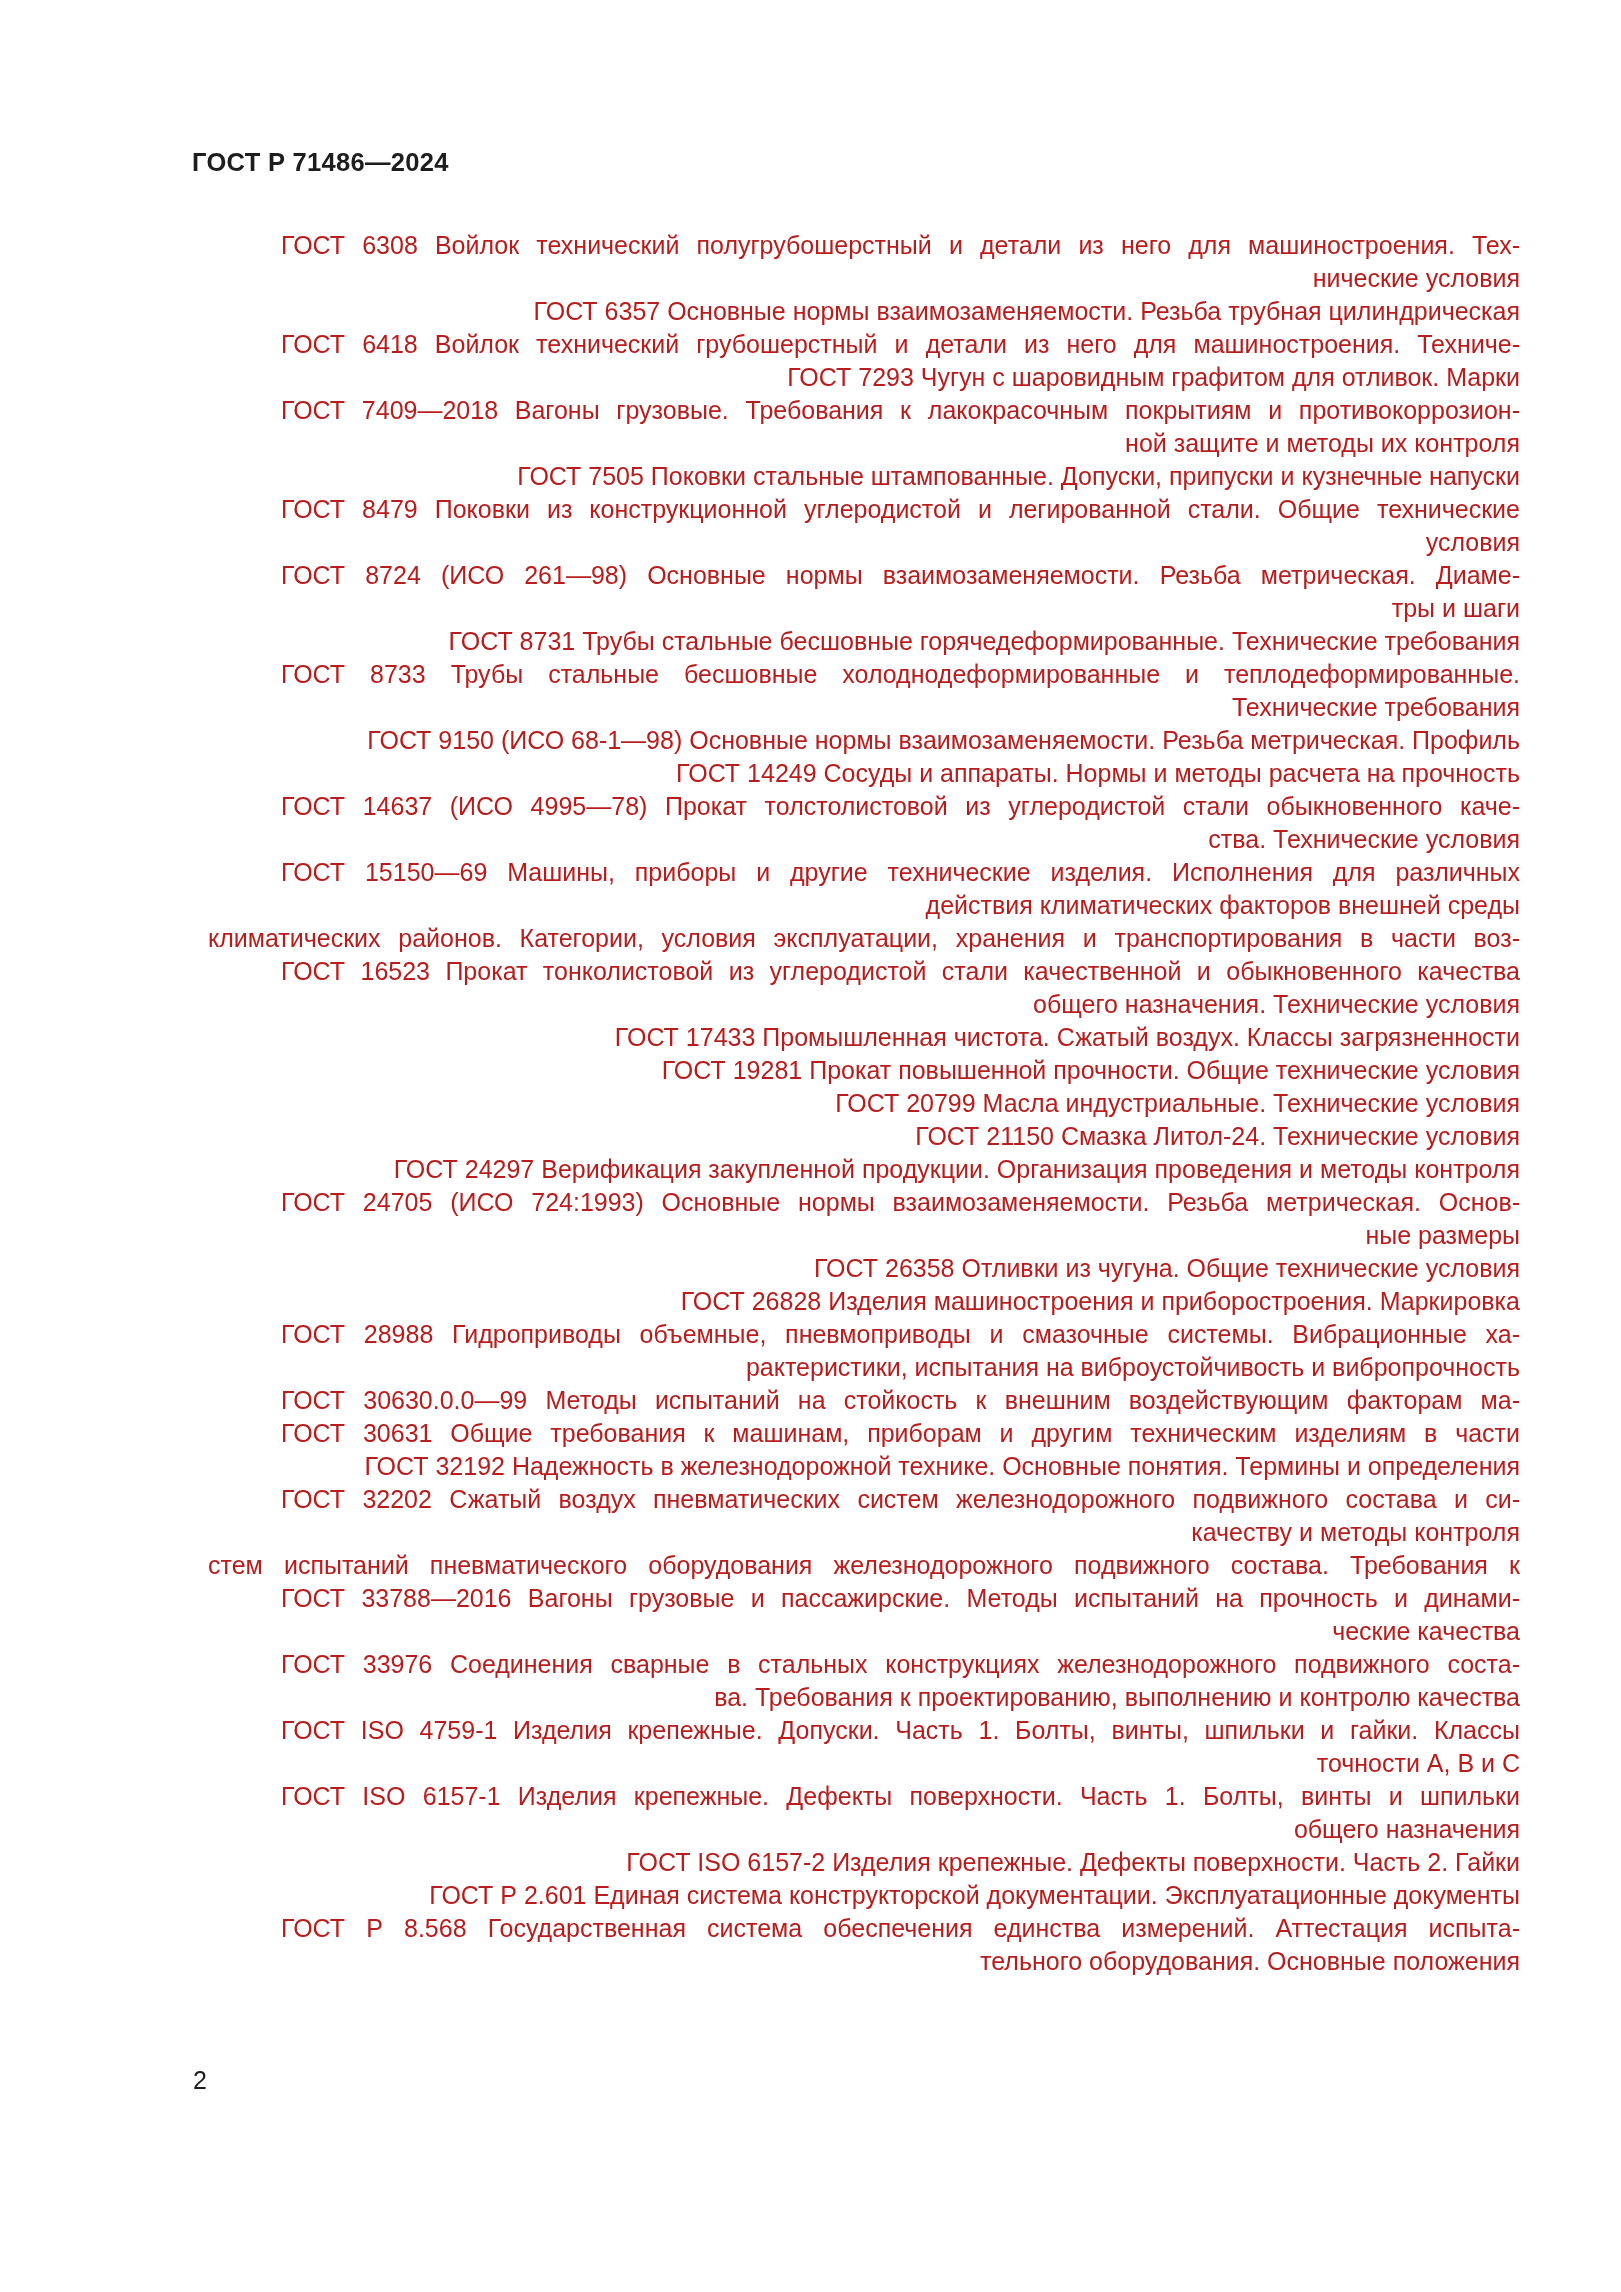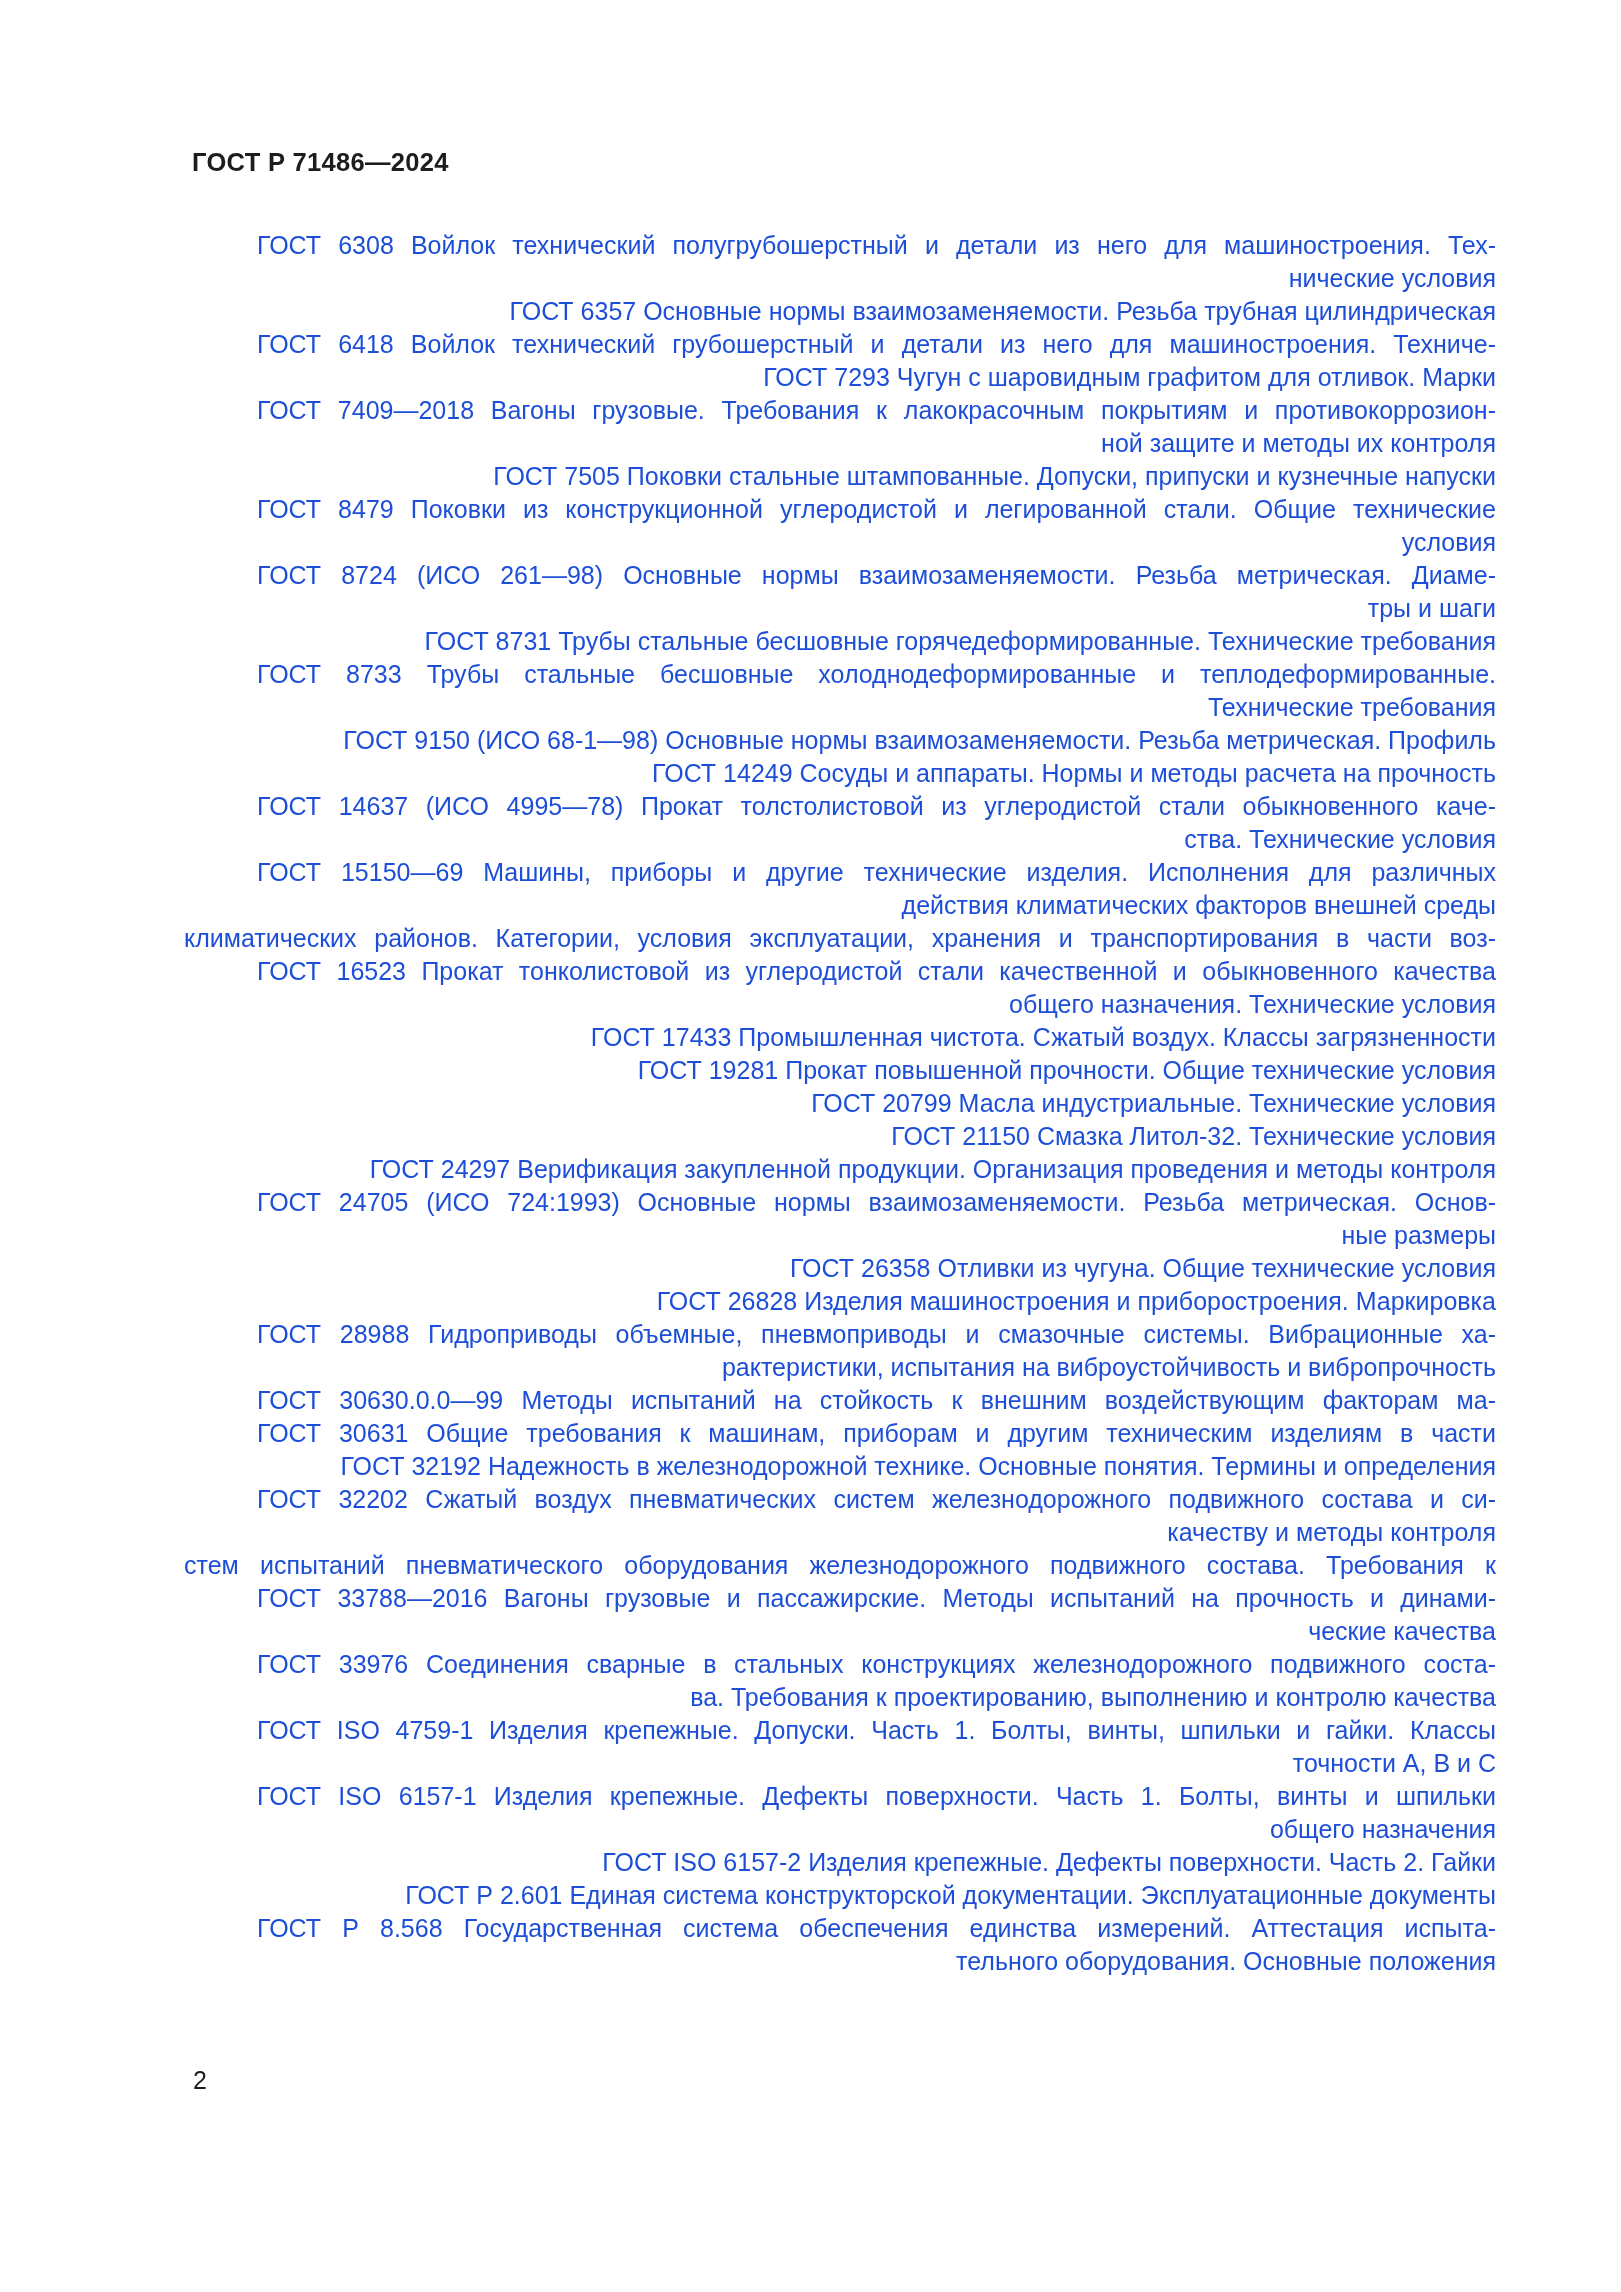--- a/index.html
+++ b/index.html
@@ -17,26 +17,26 @@
     left: 192px;
     top: 148px;
     font-size: 25.5px;
     font-weight: 700;
     letter-spacing: 0.3px;
     color: #1d1d1d;
     white-space: nowrap;
   }
   .refs {
     position: absolute;
-    left: 184px;
+    left: 208px;
     top: 229px;
     width: 1312px;
     font-size: 25px;
     line-height: 33px;
-    color: #1d4ed8;
+    color: #b91c1c;
   }
   .ref-item { margin: 0; padding: 0; }
   .ref-line {
     height: 33px;
     overflow: hidden;
     text-align: right;
     white-space: normal;
   }
   .ref-line.first { text-indent: 73px; }
   .ref-line.just  { text-align: justify; text-align-last: justify; }
@@ -114,21 +114,21 @@
       <div class="ref-item">
         <div class="ref-line first">ГОСТ 17433 Промышленная чистота. Сжатый воздух. Классы загрязненности</div>
       </div>
       <div class="ref-item">
         <div class="ref-line first">ГОСТ 19281 Прокат повышенной прочности. Общие технические условия</div>
       </div>
       <div class="ref-item">
         <div class="ref-line first">ГОСТ 20799 Масла индустриальные. Технические условия</div>
       </div>
       <div class="ref-item">
-        <div class="ref-line first">ГОСТ 21150 Смазка Литол-32. Технические условия</div>
+        <div class="ref-line first">ГОСТ 21150 Смазка Литол-24. Технические условия</div>
       </div>
       <div class="ref-item">
         <div class="ref-line first">ГОСТ 24297 Верификация закупленной продукции. Организация проведения и методы контроля</div>
       </div>
       <div class="ref-item">
         <div class="ref-line first just">ГОСТ 24705 (ИСО 724:1993) Основные нормы взаимозаменяемости. Резьба метрическая. Основ-</div>
         <div class="ref-line">ные размеры</div>
       </div>
       <div class="ref-item">
         <div class="ref-line first">ГОСТ 26358 Отливки из чугуна. Общие технические условия</div>

